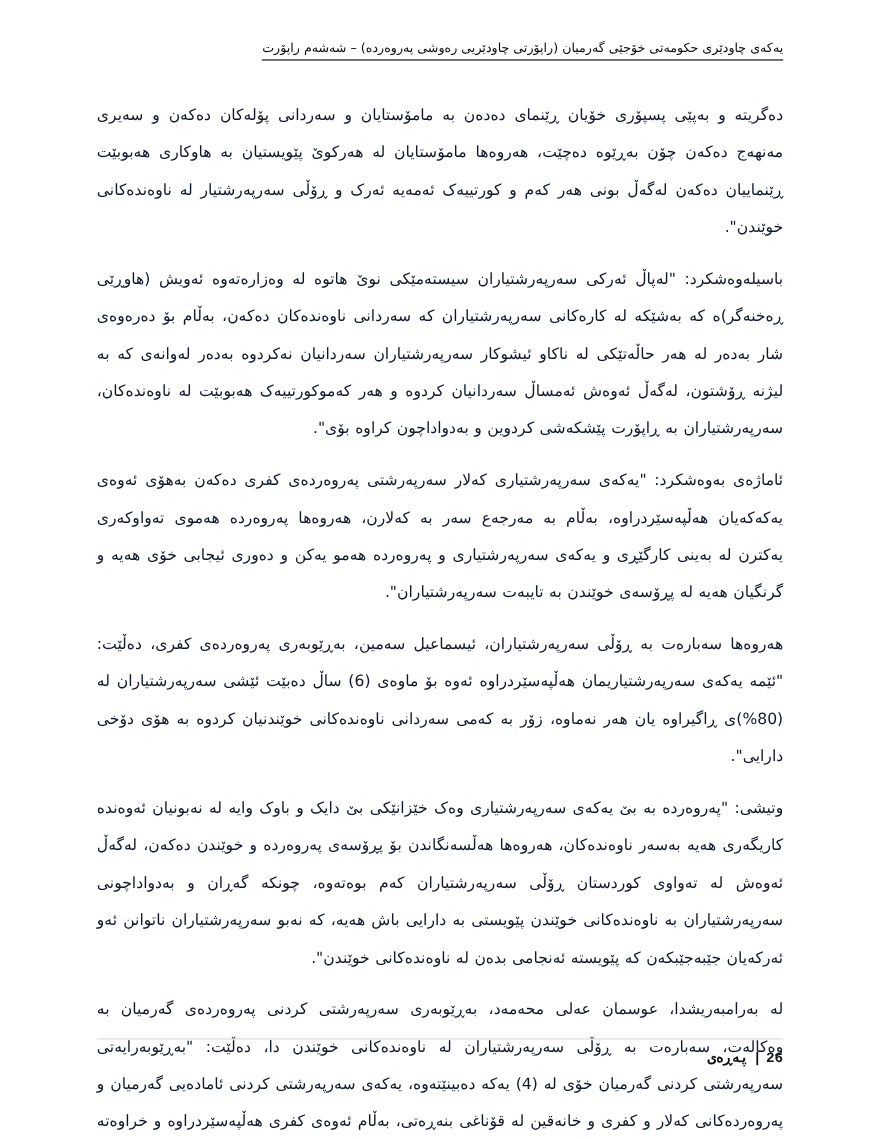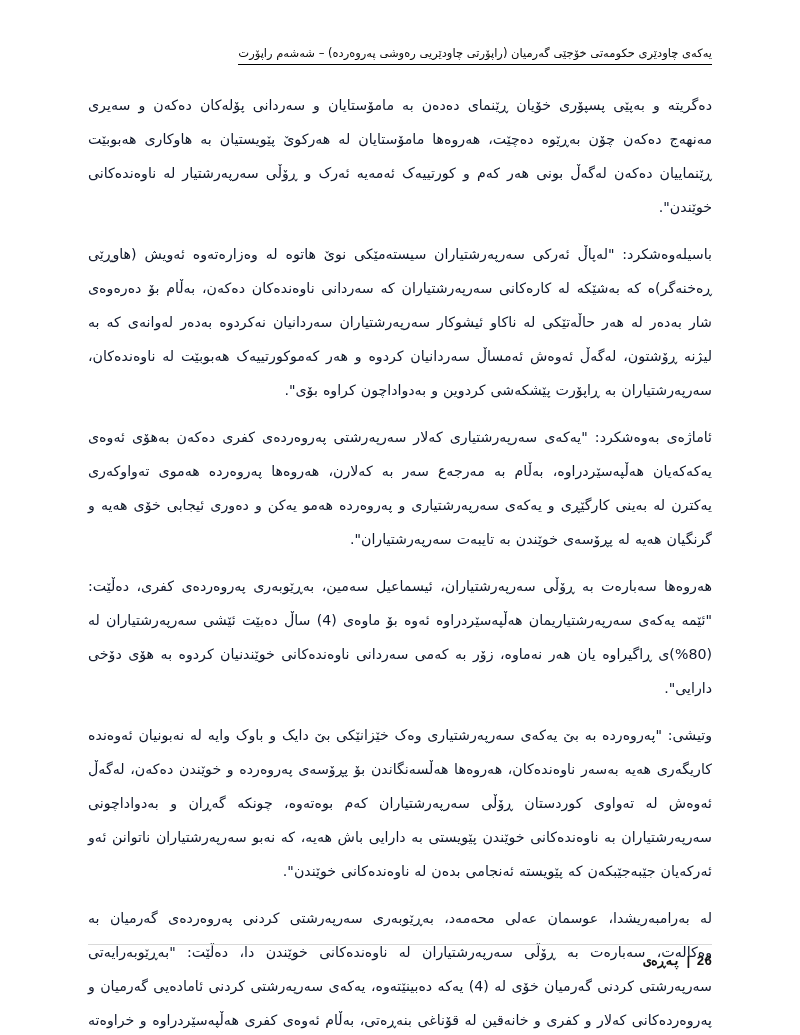--- a/index.html
+++ b/index.html
@@ -20,21 +20,21 @@
   .page {
     position: absolute;
     inset: 0;
     background: #ffffff;
     padding: 0;
   }
 
   
   .page-header {
     position: absolute;
-    top: 42px;
+    top: 32px;
     right: 88px;
     left: 88px;
     text-align: right;
     direction: rtl;
   }
   .page-header .header-text {
     display: inline-block;
     font-size: 11.5px;
     line-height: 1.5;
     letter-spacing: 0;
@@ -104,21 +104,21 @@
 <div class="page">
 
   <div class="page-header">
     <span class="header-text">یەکەی چاودێری حکومەتی خۆجێی گەرمیان (راپۆرتی چاودێریی رەوشی پەروەردە) – شەشەم راپۆرت</span>
   </div>
 
   <div class="body-content">
     <p class="para">دەگریتە و بەپێی پسپۆری خۆیان ڕێنمای دەدەن بە مامۆستایان و سەردانی پۆلەکان دەکەن و سەیری مەنهەج دەکەن چۆن بەڕێوە دەچێت، هەروەها مامۆستایان لە هەرکوێ پێویستیان بە هاوکاری هەبوبێت ڕێنماییان دەکەن لەگەڵ بونی هەر کەم و کورتییەک ئەمەیە ئەرک و ڕۆڵی سەرپەرشتیار لە ناوەندەکانی خوێندن".</p>
     <p class="para">باسیلەوەشکرد: "لەپاڵ ئەرکی سەرپەرشتیاران سیستەمێکی نوێ هاتوە لە وەزارەتەوە ئەویش (هاوڕێی ڕەخنەگر)ە کە بەشێکە لە کارەکانی سەرپەرشتیاران کە سەردانی ناوەندەکان دەکەن، بەڵام بۆ دەرەوەی شار بەدەر لە هەر حاڵەتێکی لە ناکاو ئیشوکار سەرپەرشتیاران سەردانیان نەکردوە بەدەر لەوانەی کە بە لیژنە ڕۆشتون، لەگەڵ ئەوەش ئەمساڵ سەردانیان کردوە و هەر کەموکورتییەک هەبوبێت لە ناوەندەکان، سەرپەرشتیاران بە ڕاپۆرت پێشکەشی کردوین و بەدواداچون کراوە بۆی".</p>
     <p class="para">ئاماژەی بەوەشکرد: "یەکەی سەرپەرشتیاری کەلار سەرپەرشتی پەروەردەی کفری دەکەن بەهۆی ئەوەی یەکەکەیان هەڵپەسێردراوە، بەڵام بە مەرجەع سەر بە کەلارن، هەروەها پەروەردە هەموی تەواوکەری یەکترن لە بەینی کارگێڕی و یەکەی سەرپەرشتیاری و پەروەردە هەمو یەکن و دەوری ئیجابی خۆی هەیە و گرنگیان هەیە لە پڕۆسەی خوێندن بە تایبەت سەرپەرشتیاران".</p>
-    <p class="para">هەروەها سەبارەت بە ڕۆڵی سەرپەرشتیاران، ئیسماعیل سەمین، بەڕێوبەری پەروەردەی کفری، دەڵێت: "ئێمە یەکەی سەرپەرشتیاریمان هەڵپەسێردراوە ئەوە بۆ ماوەی (4) ساڵ دەبێت ئێشی سەرپەرشتیاران لە (80%)ی ڕاگیراوە یان هەر نەماوە، زۆر بە کەمی سەردانی ناوەندەکانی خوێندنیان کردوە بە هۆی دۆخی دارایی".</p>
+    <p class="para">هەروەها سەبارەت بە ڕۆڵی سەرپەرشتیاران، ئیسماعیل سەمین، بەڕێوبەری پەروەردەی کفری، دەڵێت: "ئێمە یەکەی سەرپەرشتیاریمان هەڵپەسێردراوە ئەوە بۆ ماوەی (6) ساڵ دەبێت ئێشی سەرپەرشتیاران لە (80%)ی ڕاگیراوە یان هەر نەماوە، زۆر بە کەمی سەردانی ناوەندەکانی خوێندنیان کردوە بە هۆی دۆخی دارایی".</p>
     <p class="para">وتیشی: "پەروەردە بە بێ یەکەی سەرپەرشتیاری وەک خێزانێکی بێ دایک و باوک وایە لە نەبونیان ئەوەندە کاریگەری هەیە بەسەر ناوەندەکان، هەروەها هەڵسەنگاندن بۆ پڕۆسەی پەروەردە و خوێندن دەکەن، لەگەڵ ئەوەش لە تەواوی کوردستان ڕۆڵی سەرپەرشتیاران کەم بوەتەوە، چونکە گەڕان و بەدواداچونی سەرپەرشتیاران بە ناوەندەکانی خوێندن پێویستی بە دارایی باش هەیە، کە نەبو سەرپەرشتیاران ناتوانن ئەو ئەرکەیان جێبەجێبکەن کە پێویستە ئەنجامی بدەن لە ناوەندەکانی خوێندن".</p>
     <p class="para">لە بەرامبەریشدا، عوسمان عەلی محەمەد، بەڕێوبەری سەرپەرشتی کردنی پەروەردەی گەرمیان بە وەکالەت، سەبارەت بە ڕۆڵی سەرپەرشتیاران لە ناوەندەکانی خوێندن دا، دەڵێت: "بەڕێوبەرایەتی سەرپەرشتی کردنی گەرمیان خۆی لە (4) یەکە دەبینێتەوە، یەکەی سەرپەرشتی کردنی ئامادەیی گەرمیان و پەروەردەکانی کەلار و کفری و خانەقین لە قۆناغی بنەڕەتی، بەڵام ئەوەی کفری هەڵپەسێردراوە و خراوەتە سەر یەکەی کەلار، سەرپەرشتیارانیش</p>
   </div>
 
   <div class="page-footer">
     <div class="footer-rule"></div>
     <div class="footer-inner">
       <span class="footer-text"><span class="pagenum">26</span><span style="margin:0 4px;">|</span><span>پەڕەی</span></span>
     </div>
   </div>

